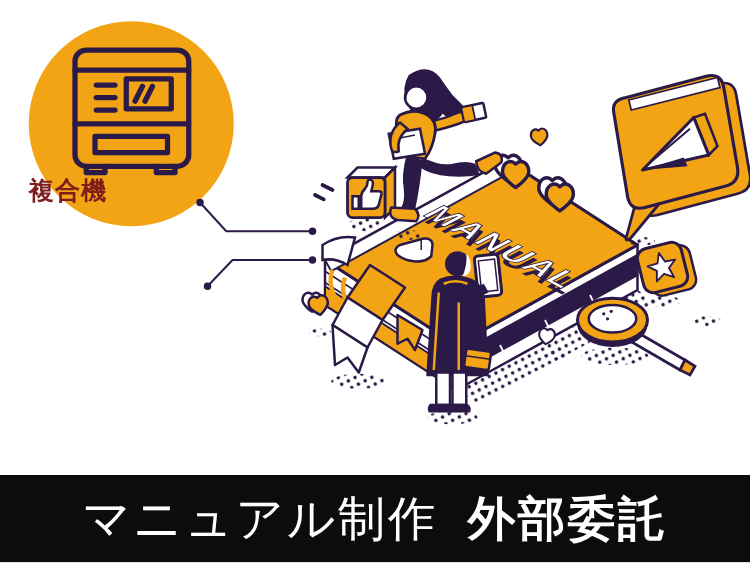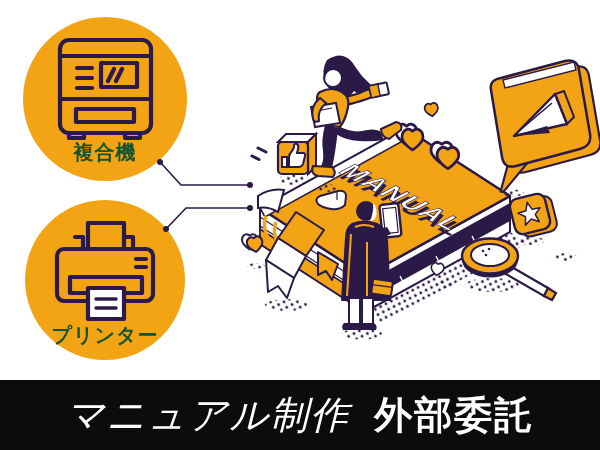--- a/index.html
+++ b/index.html
@@ -2,28 +2,28 @@
 <html><head>
 <meta charset="utf-8">
 <style>
   html,body{margin:0;padding:0;background:#fff;}
   .stage{position:relative;width:600px;height:450px;background:#fff;overflow:hidden;
          font-family:"Liberation Sans",sans-serif;}
   .badge{position:absolute;border-radius:50%;background:#F2A414;}
   .badge-1{left:23px;top:17px;width:164px;height:164px;}
   .badge-2{left:25px;top:200px;width:160px;height:160px;}
   .badge svg{position:absolute;}
-  .badge-label{position:absolute;left:0;right:0;text-align:center;color:#14532d;
+  .badge-label{position:absolute;left:0;right:0;color:#7f1d1d;
                font-size:20px;font-weight:700;letter-spacing:1px;}
   .badge-1 .badge-label{top:122px;}
   .badge-2 .badge-label{top:122px;}
   .scene{position:absolute;left:0;top:0;width:600px;height:450px;}
   .banner{position:absolute;left:0;top:380px;width:600px;height:70px;background:#0C0C0C;
           display:flex;align-items:center;justify-content:center;color:#fff;}
-  .banner .t-reg{font-size:38px;font-weight:500;letter-spacing:2px;font-style:italic;}
+  .banner .t-reg{font-size:38px;font-weight:500;letter-spacing:2px;}
   .banner .t-bold{font-size:38px;font-weight:900;letter-spacing:2px;margin-left:24px;}
 </style>
 </head>
 <body>
 
 <div class="stage">
 
   <div class="badge badge-1">
     <svg width="104" height="104" style="left:30px;top:20px" viewBox="0 0 104 104">
       <g fill="none" stroke="#2B1A47" stroke-width="4.2" stroke-linecap="round" stroke-linejoin="round">
@@ -37,38 +37,20 @@
         <line x1="69" y1="32" x2="63" y2="44"></line>
         <line x1="7" y1="62" x2="98" y2="62"></line>
         <rect x="23" y="72" width="58" height="13"></rect>
         <path d="M16,96 v5 h15 v-5"></path>
         <path d="M72,96 v5 h15 v-5"></path>
       </g>
     </svg>
     <div class="badge-label">複合機</div>
   </div>
 
-  <div class="badge badge-2">
-    <svg width="110" height="105" style="left:25px;top:21px" viewBox="0 0 110 105">
-      <g fill="none" stroke="#2B1A47" stroke-width="4.2" stroke-linecap="round" stroke-linejoin="round">
-        <rect x="38" y="2" width="36" height="26"></rect>
-        <path d="M33,16 v12 M25,16 h8 M83,16 h-8 M83,16 v12"></path>
-        <rect x="7" y="28" width="96" height="52" rx="7"></rect>
-        <line x1="86" y1="38" x2="96" y2="38"></line>
-        <line x1="86" y1="46" x2="96" y2="46"></line>
-        <rect x="20" y="56" width="72" height="16"></rect>
-      </g>
-      <g stroke="#2B1A47" stroke-width="4.2" stroke-linecap="round" stroke-linejoin="round">
-        <rect x="38" y="67" width="36" height="31" fill="#fff"></rect>
-        <line x1="46" y1="78" x2="66" y2="78" stroke-width="3.4"></line>
-        <line x1="46" y1="87" x2="66" y2="87" stroke-width="3.4"></line>
-      </g>
-    </svg>
-    <div class="badge-label">プリンター</div>
-  </div>
 
   <svg class="scene" viewBox="0 0 600 450">
     <defs>
       <pattern id="dotp" width="6" height="6" patternUnits="userSpaceOnUse" patternTransform="rotate(-27)">
         <circle cx="2" cy="2" r="1.4" fill="#2B1A47"></circle>
       </pattern>
     </defs>
 
     <g stroke="#2B1A47" stroke-width="1.6" fill="none">
       <path d="M160,162 L181,185 L250,185"></path>

